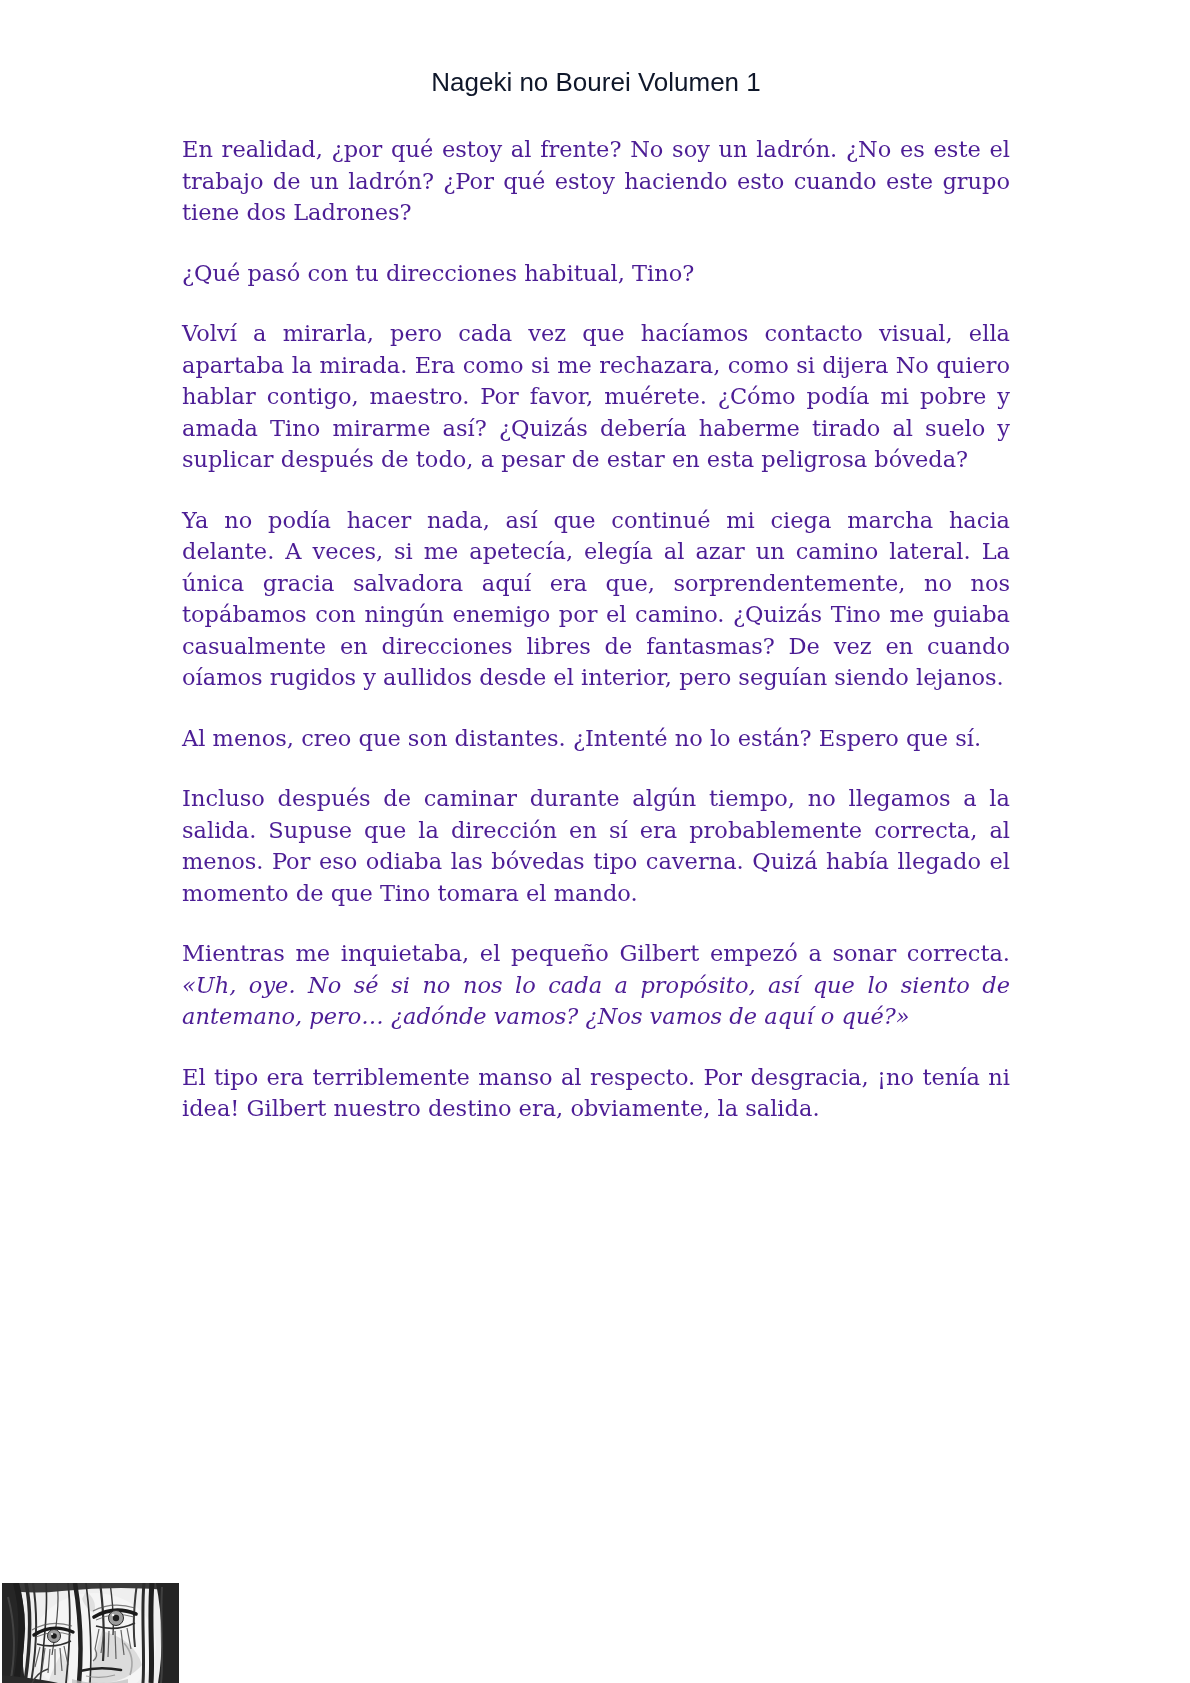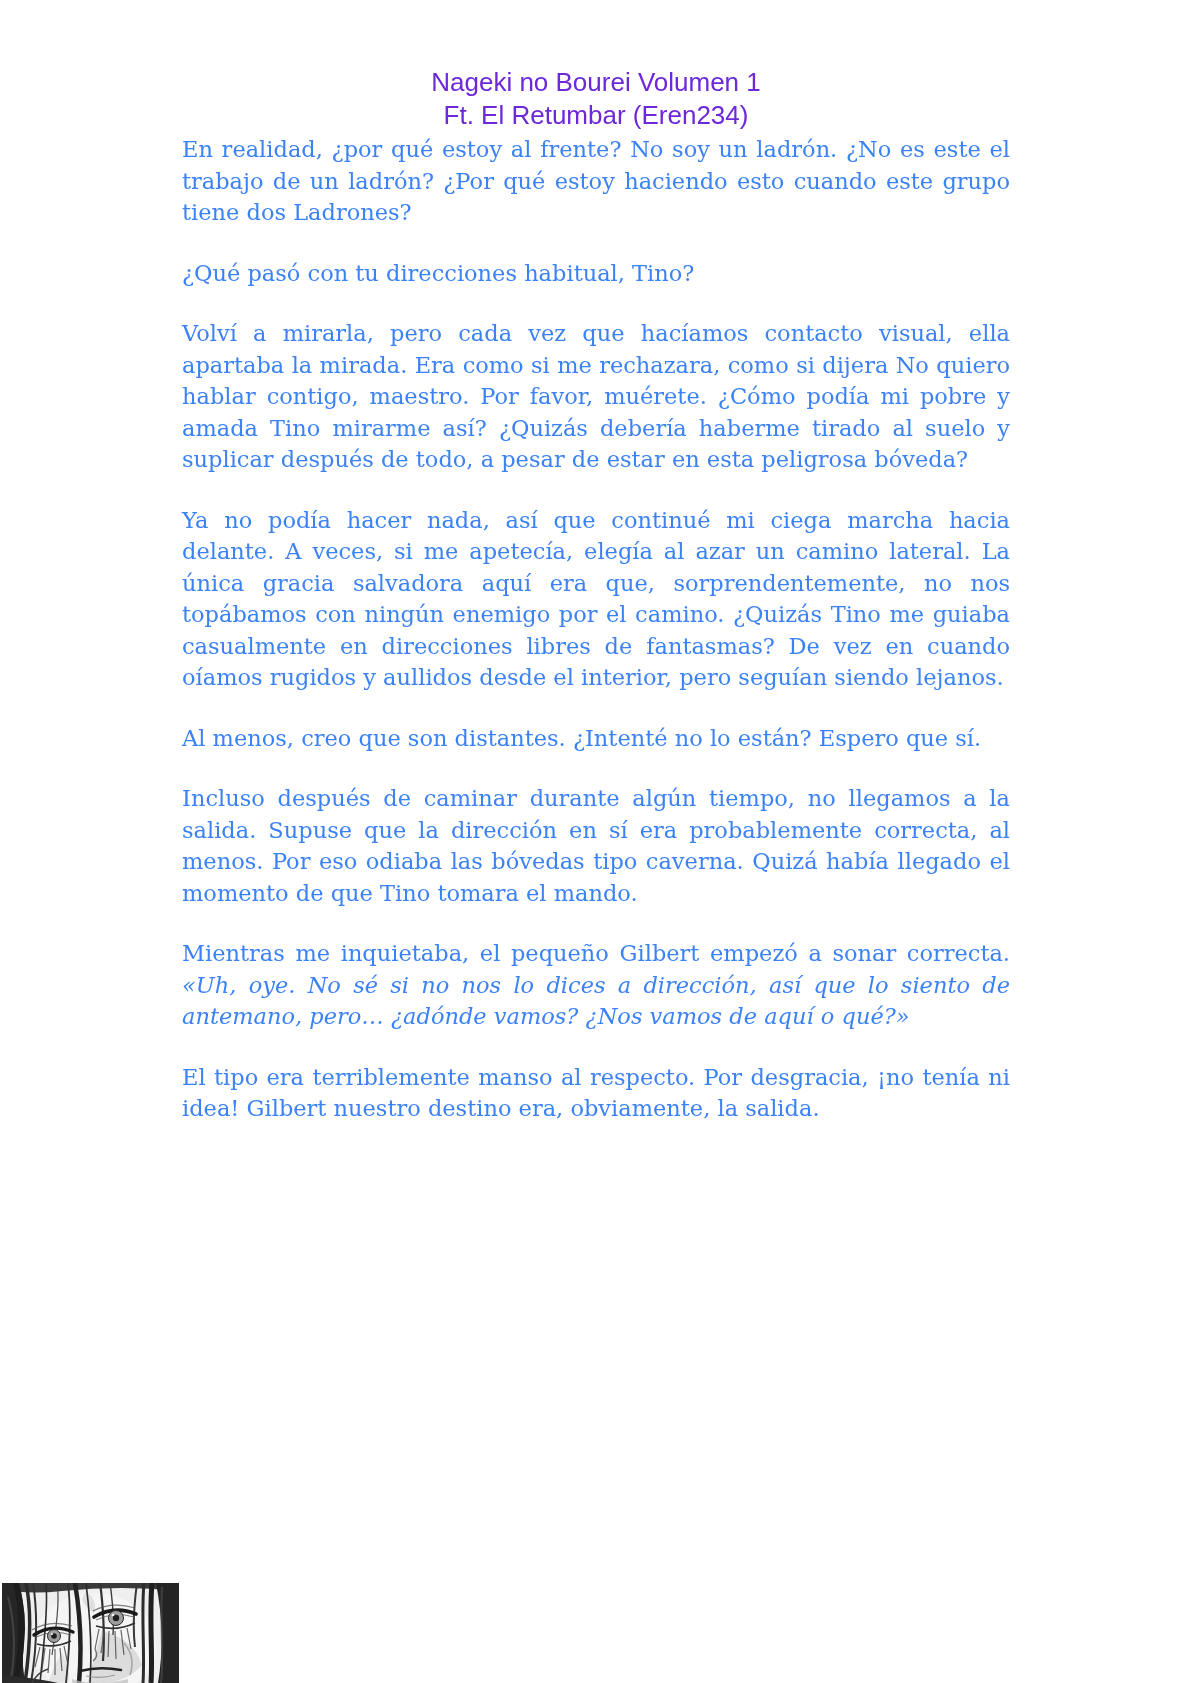--- a/index.html
+++ b/index.html
@@ -17,31 +17,31 @@
   .doc-header {
     position: absolute;
     top: 66px;
     left: 182px;
     width: 828px;
     text-align: center;
     font-family: "Liberation Sans", sans-serif;
     font-size: 26px;
     line-height: 33px;
     font-weight: 400;
-    color: #6d28d9;
+    color: #0f172a;
   }
   .doc-body {
     position: absolute;
     top: 134px;
     left: 182px;
     width: 828px;
     font-family: "DejaVu Serif", serif;
     font-size: 22.5px;
     line-height: 31.5px;
-    color: #3b82f6;
+    color: #4c1d95;
     text-align: justify;
   }
   .doc-body p.para {
     margin: 0 0 29px 0;
     padding: 0;
   }
   .doc-body .italic {
     font-style: italic;
   }
   .footer-illustration {
@@ -57,31 +57,30 @@
     height: 100%;
   }
 </style>
 </head>
 <body>
 
 <div class="page">
 
   <div class="doc-header">
     <div>Nageki no Bourei Volumen 1</div>
-    <div>Ft. El Retumbar (Eren234)</div>
   </div>
 
   <div class="doc-body">
       <p class="para"><span>En realidad, ¿por qué estoy al frente? No soy un ladrón. ¿No es este el trabajo de un ladrón? ¿Por qué estoy haciendo esto cuando este grupo tiene dos Ladrones?</span></p>
       <p class="para"><span>¿Qué pasó con tu direcciones habitual, Tino?</span></p>
       <p class="para"><span>Volví a mirarla, pero cada vez que hacíamos contacto visual, ella apartaba la mirada. Era como si me rechazara, como si dijera No quiero hablar contigo, maestro. Por favor, muérete. ¿Cómo podía mi pobre y amada Tino mirarme así? ¿Quizás debería haberme tirado al suelo y suplicar después de todo, a pesar de estar en esta peligrosa bóveda?</span></p>
       <p class="para"><span>Ya no podía hacer nada, así que continué mi ciega marcha hacia delante. A veces, si me apetecía, elegía al azar un camino lateral. La única gracia salvadora aquí era que, sorprendentemente, no nos topábamos con ningún enemigo por el camino. ¿Quizás Tino me guiaba casualmente en direcciones libres de fantasmas? De vez en cuando oíamos rugidos y aullidos desde el interior, pero seguían siendo lejanos.</span></p>
       <p class="para"><span>Al menos, creo que son distantes. ¿Intenté no lo están? Espero que sí.</span></p>
       <p class="para"><span>Incluso después de caminar durante algún tiempo, no llegamos a la salida. Supuse que la dirección en sí era probablemente correcta, al menos. Por eso odiaba las bóvedas tipo caverna. Quizá había llegado el momento de que Tino tomara el mando.</span></p>
-      <p class="para"><span>Mientras me inquietaba, el pequeño Gilbert empezó a sonar correcta. </span><span class="italic">«Uh, oye. No sé si no nos lo dices a dirección, así que lo siento de antemano, pero… ¿adónde vamos? ¿Nos vamos de aquí o qué?»</span></p>
+      <p class="para"><span>Mientras me inquietaba, el pequeño Gilbert empezó a sonar correcta. </span><span class="italic">«Uh, oye. No sé si no nos lo cada a propósito, así que lo siento de antemano, pero… ¿adónde vamos? ¿Nos vamos de aquí o qué?»</span></p>
       <p class="para"><span>El tipo era terriblemente manso al respecto. Por desgracia, ¡no tenía ni idea! Gilbert nuestro destino era, obviamente, la salida.</span></p>
     </div>
 
   <div class="footer-illustration" aria-label="manga face close-up illustration">
     <svg viewBox="0 0 177 100" preserveAspectRatio="none" xmlns="http://www.w3.org/2000/svg">
 
       <rect x="0" y="0" width="177" height="100" fill="#efefef"></rect>
       <ellipse cx="92" cy="62" rx="62" ry="52" fill="#f5f5f5"></ellipse>
 
       <path d="M100 48 Q132 56 140 82 Q126 98 102 100 L86 100 Q92 72 100 48 Z" fill="#d6d6d6" opacity="0.8"></path>

